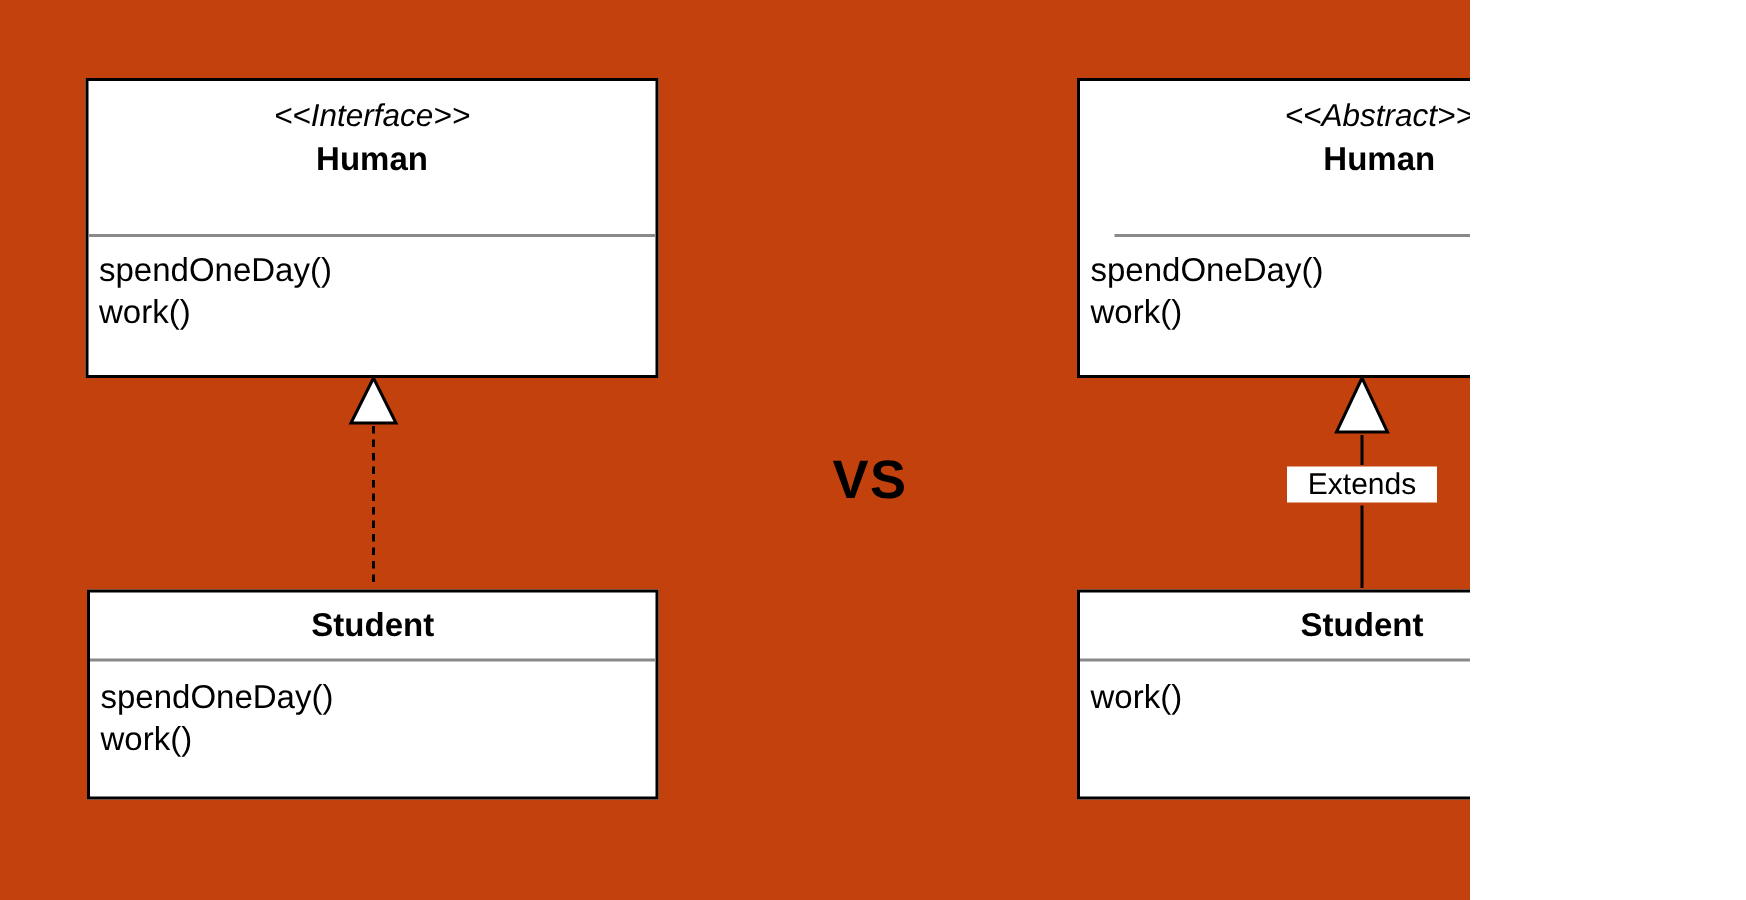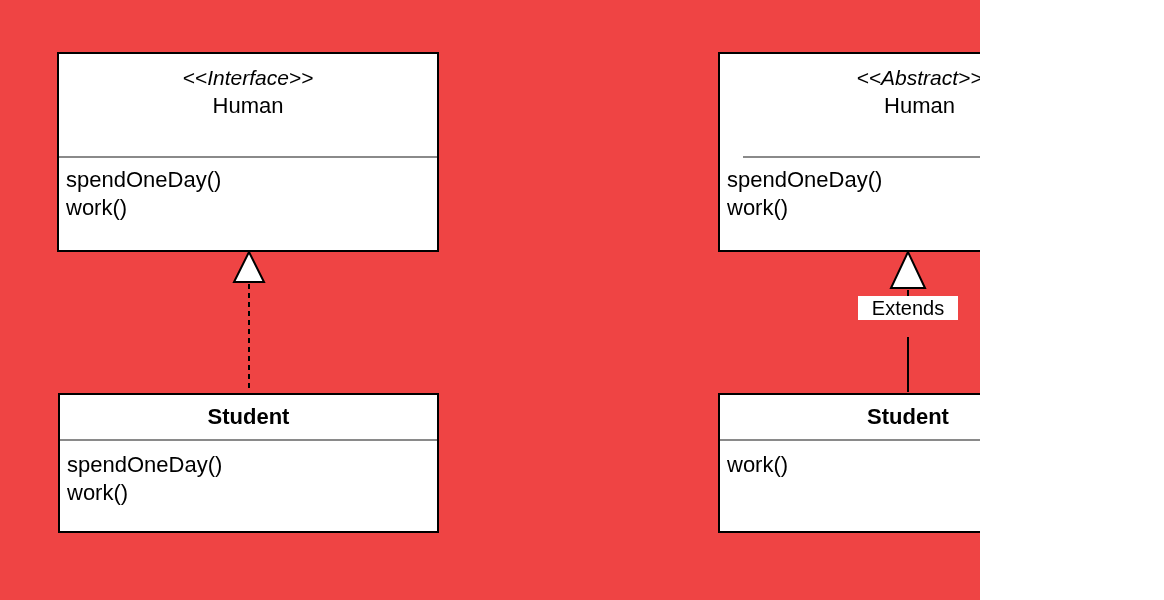--- a/index.html
+++ b/index.html
@@ -1,20 +1,20 @@
 <!DOCTYPE html>
 <html><head>
 <meta charset="utf-8">
 <style>
   html, body { margin: 0; padding: 0; background: #ffffff; }
   .canvas {
     position: relative;
     width: 980px;
     height: 600px;
-    background: #ef4444;
+    background: #c2410c;
     font-family: "Liberation Sans", sans-serif;
     color: #000000;
     overflow: hidden;
   }
   .uml-box {
     position: absolute;
     background: #ffffff;
     border: 2px solid #000000;
     box-sizing: border-box;
   }
@@ -23,21 +23,21 @@
     text-align: center;
     padding-top: 10px;
     box-sizing: border-box;
   }
   .stereotype {
     font-style: italic;
     font-size: 21px;
     line-height: 28px;
   }
   .class-name {
-    font-weight: normal;
+    font-weight: bold;
     font-size: 22px;
     line-height: 28px;
   }
   .uml-title {
     border-bottom: 2px solid #8a8a8a;
     font-weight: bold;
     font-size: 22px;
     display: flex;
     align-items: center;
     justify-content: center;
@@ -76,21 +76,21 @@
     top: 299px;
     width: 100px;
     text-align: center;
     font-size: 36px;
     font-weight: bold;
     letter-spacing: 1px;
   }
   .extends-label {
     position: absolute;
     left: 858px;
-    top: 296px;
+    top: 311px;
     width: 100px;
     text-align: center;
     font-size: 20px;
     line-height: 24px;
     background: #ffffff;
   }
 </style>
 </head>
 <body>
 
@@ -137,14 +137,15 @@
 
     <polygon points="249,252 234,282 264,282" fill="#ffffff" stroke="#000000" stroke-width="2"></polygon>
     <line x1="249" y1="284" x2="249" y2="392" stroke="#000000" stroke-width="2" stroke-dasharray="5 4"></line>
 
     <polygon points="908,252 891,288 925,288" fill="#ffffff" stroke="#000000" stroke-width="2"></polygon>
     <line x1="908" y1="290" x2="908" y2="310" stroke="#000000" stroke-width="2"></line>
     <line x1="908" y1="337" x2="908" y2="392" stroke="#000000" stroke-width="2"></line>
   </svg>
 
   <div class="extends-label">Extends</div>
+  <div class="vs-label">VS</div>
 
 </div>
 
 </body></html>

